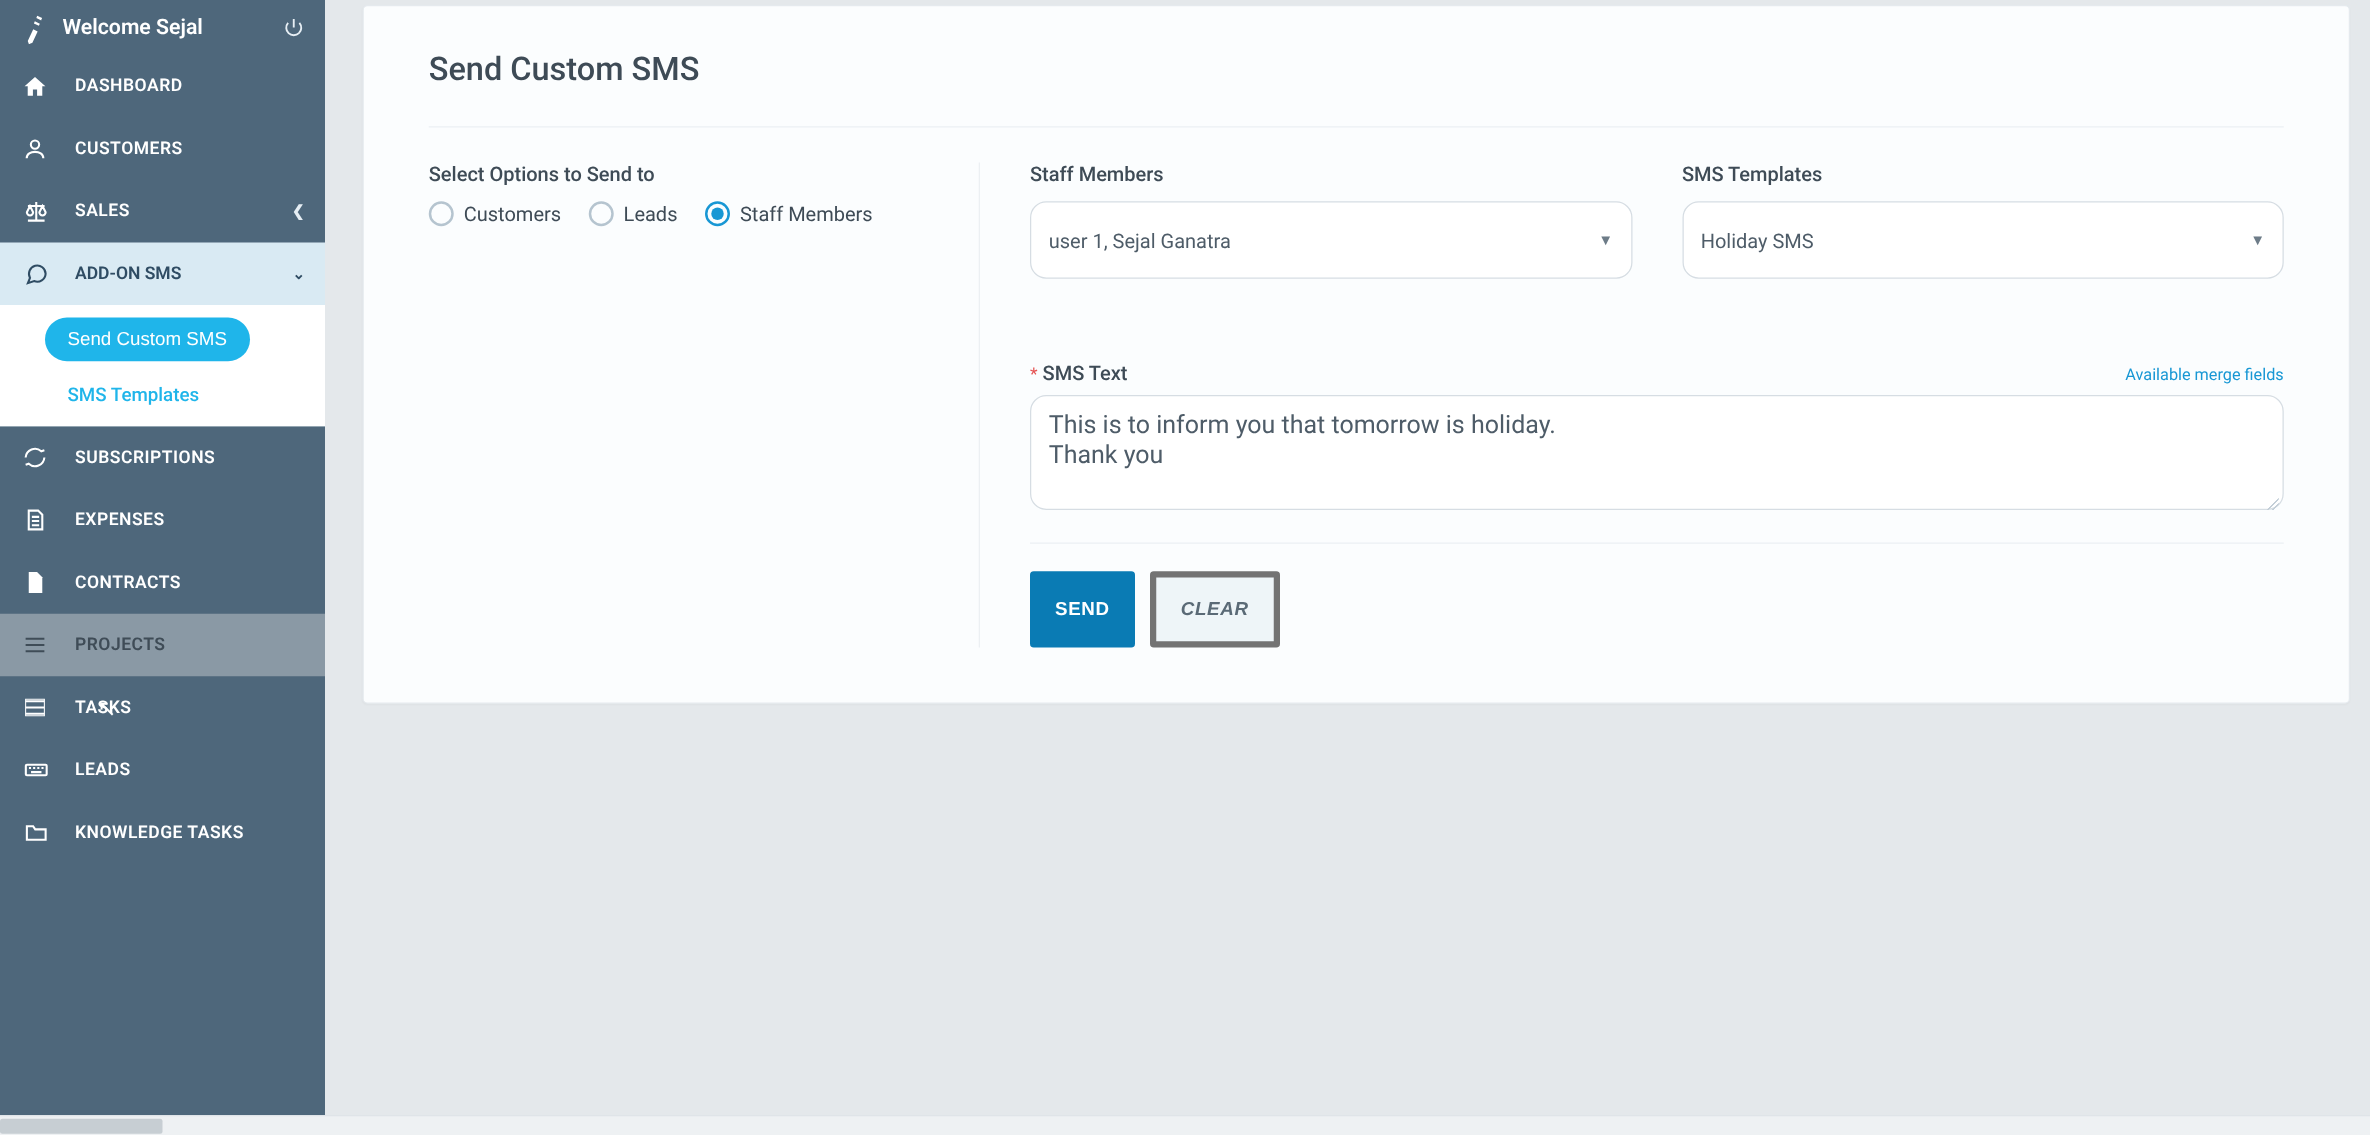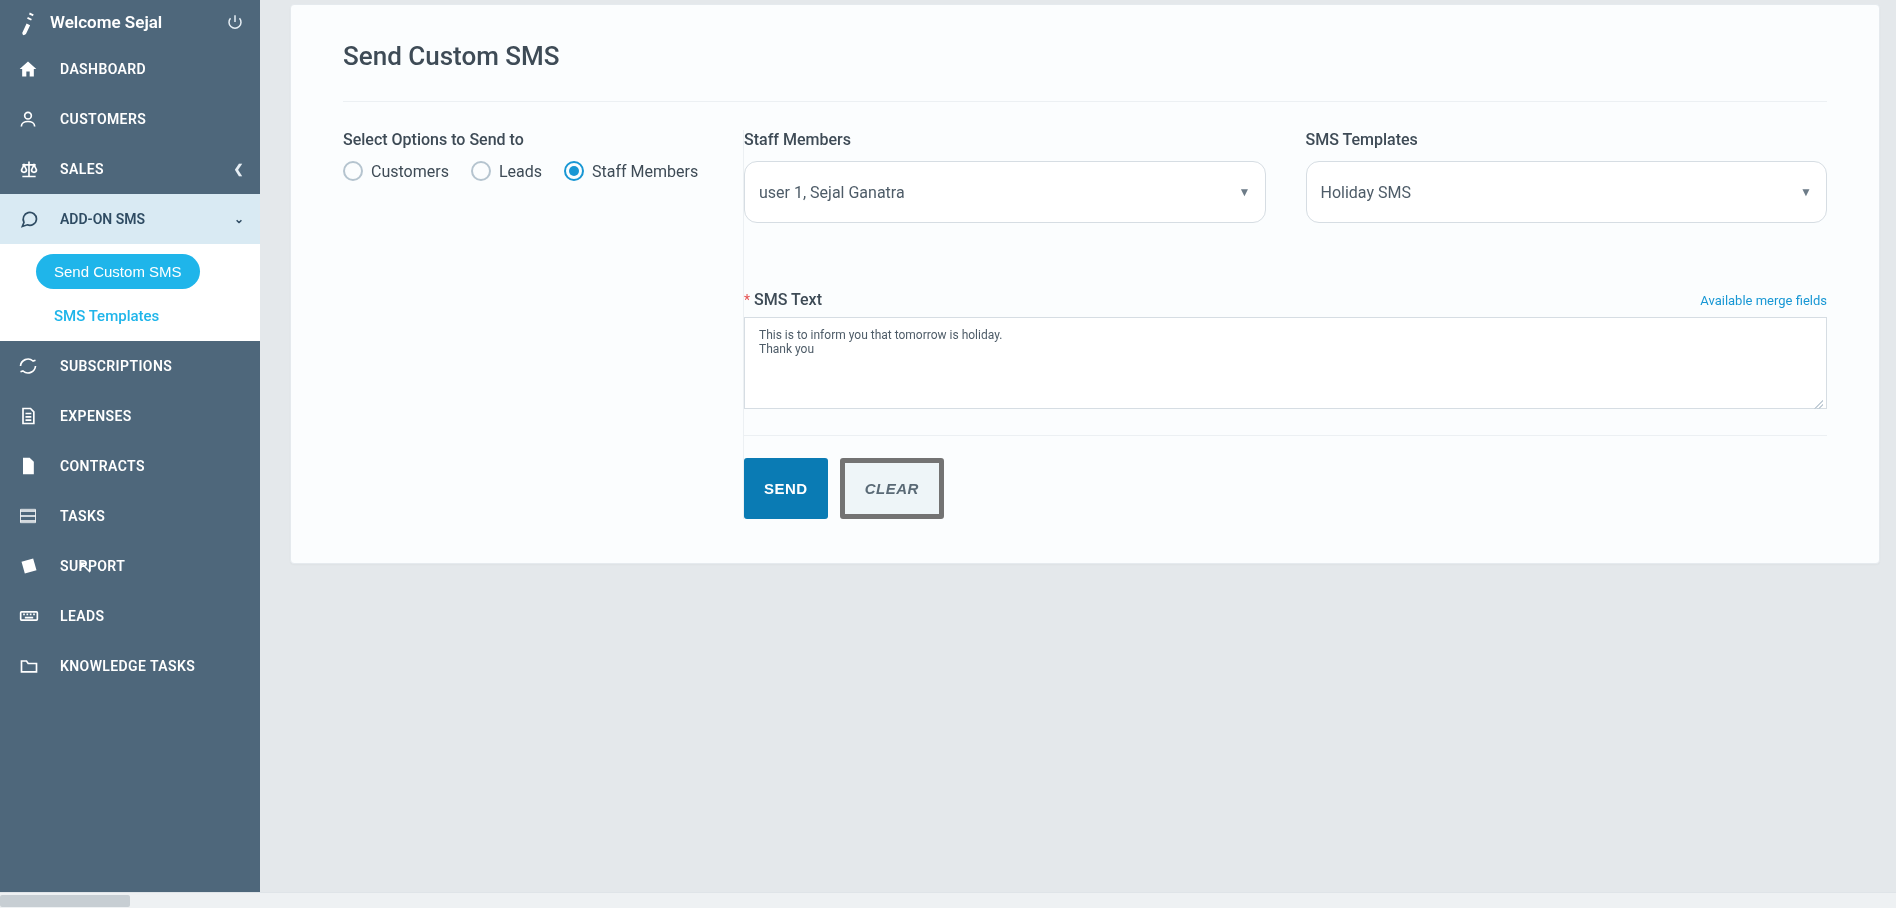--- a/index.html
+++ b/index.html
@@ -144,20 +144,21 @@
     color: #3e4b56;
     margin-bottom: 30px;
   }
   .hr {
     height: 1px;
     background: #ecf0f3;
     margin-bottom: 28px;
   }
   .form-row {
     display: flex;
+    gap: 40px;
   }
   .col-1 { width: 400px; }
   .col-divider {
     width: 1px;
     background: #ecf0f3;
     align-self: stretch;
   }
   .col-2 { flex: 1; }
 
   .section-label {
@@ -229,23 +230,23 @@
     margin-left: auto;
     color: #1897d4;
     font-size: 13px;
     cursor: pointer;
     margin-top: 44px;
   }
   .sms-textarea {
     width: 100%;
     height: 92px;
     border: 1px solid #d6dde3;
-    border-radius: 0;
+    border-radius: 13px;
     padding: 10px 14px;
-    font-size: 12px;
+    font-size: 20px;
     font-family: inherit;
     color: #4e5c68;
     resize: none;
     background: #fff;
     position: relative;
   }
   
   .ta-wrap { position: relative; }
   .ta-resize {
     position: absolute;
@@ -396,39 +397,39 @@
 
   <div class="nav-item">
     <span class="nav-icon">
       <svg width="20" height="20" viewBox="0 0 24 24" fill="#fff">
           <path d="M6 2h8l5 5v15H6z"></path>
         </svg>
     </span>
     <span class="nav-label">CONTRACTS</span>
   </div>
 
+  <div class="nav-item hover">
+    <span class="nav-icon">
+      <svg width="20" height="20" viewBox="0 0 24 24" fill="none" stroke="#3f4c57" stroke-width="2">
+          <path d="M3 6h18M3 12h18M3 18h18"></path>
+        </svg>
+    </span>
+    <span class="nav-label">PROJECTS</span>
+  </div>
 
   <div class="nav-item">
     <span class="nav-icon">
       <svg width="20" height="20" viewBox="0 0 24 24" fill="none" stroke="#fff" stroke-width="2">
           <path d="M3 6h18M3 12h18M3 18h18"></path>
           <path d="M3 4h18v16H3z" stroke-width="1"></path>
         </svg>
     </span>
     <span class="nav-label">TASKS</span>
   </div>
 
-  <div class="nav-item">
-    <span class="nav-icon">
-      <svg width="22" height="20" viewBox="0 0 24 24" fill="#fff">
-          <path d="M3 7l14-4 4 14-14 4z"></path>
-        </svg>
-    </span>
-    <span class="nav-label">SUPPORT</span>
-  </div>
 
   <div class="nav-item">
     <span class="nav-icon">
       <svg width="22" height="20" viewBox="0 0 24 24" fill="none" stroke="#fff" stroke-width="2">
           <rect x="2" y="7" width="20" height="10" rx="1"></rect>
           <path d="M5 10h2M9 10h2M13 10h2M17 10h2M7 14h10"></path>
         </svg>
     </span>
     <span class="nav-label">LEADS</span>
   </div>

